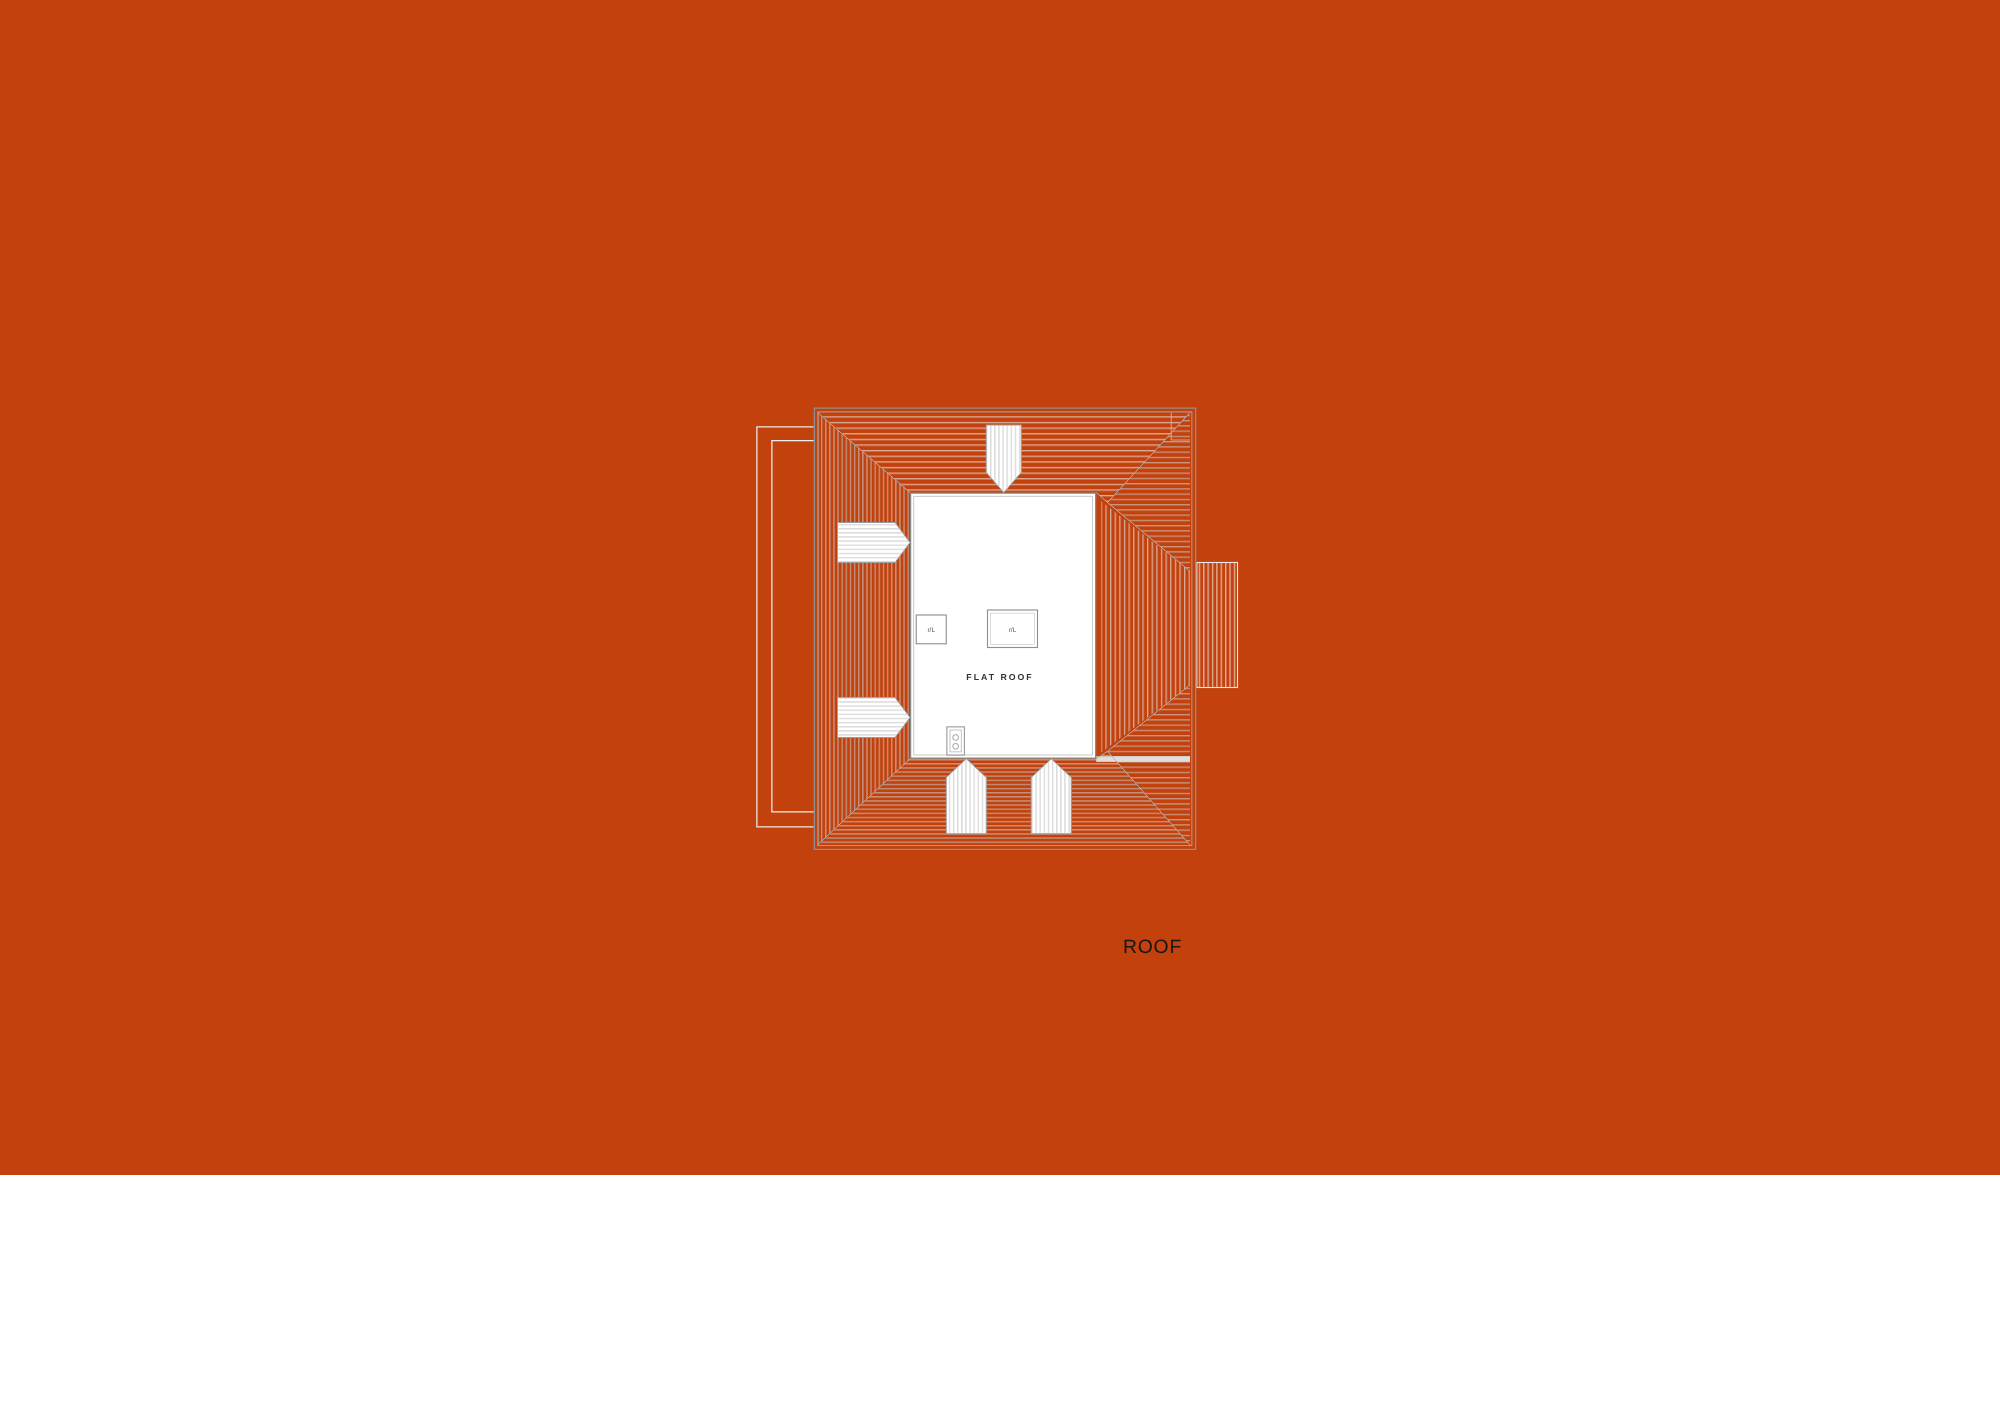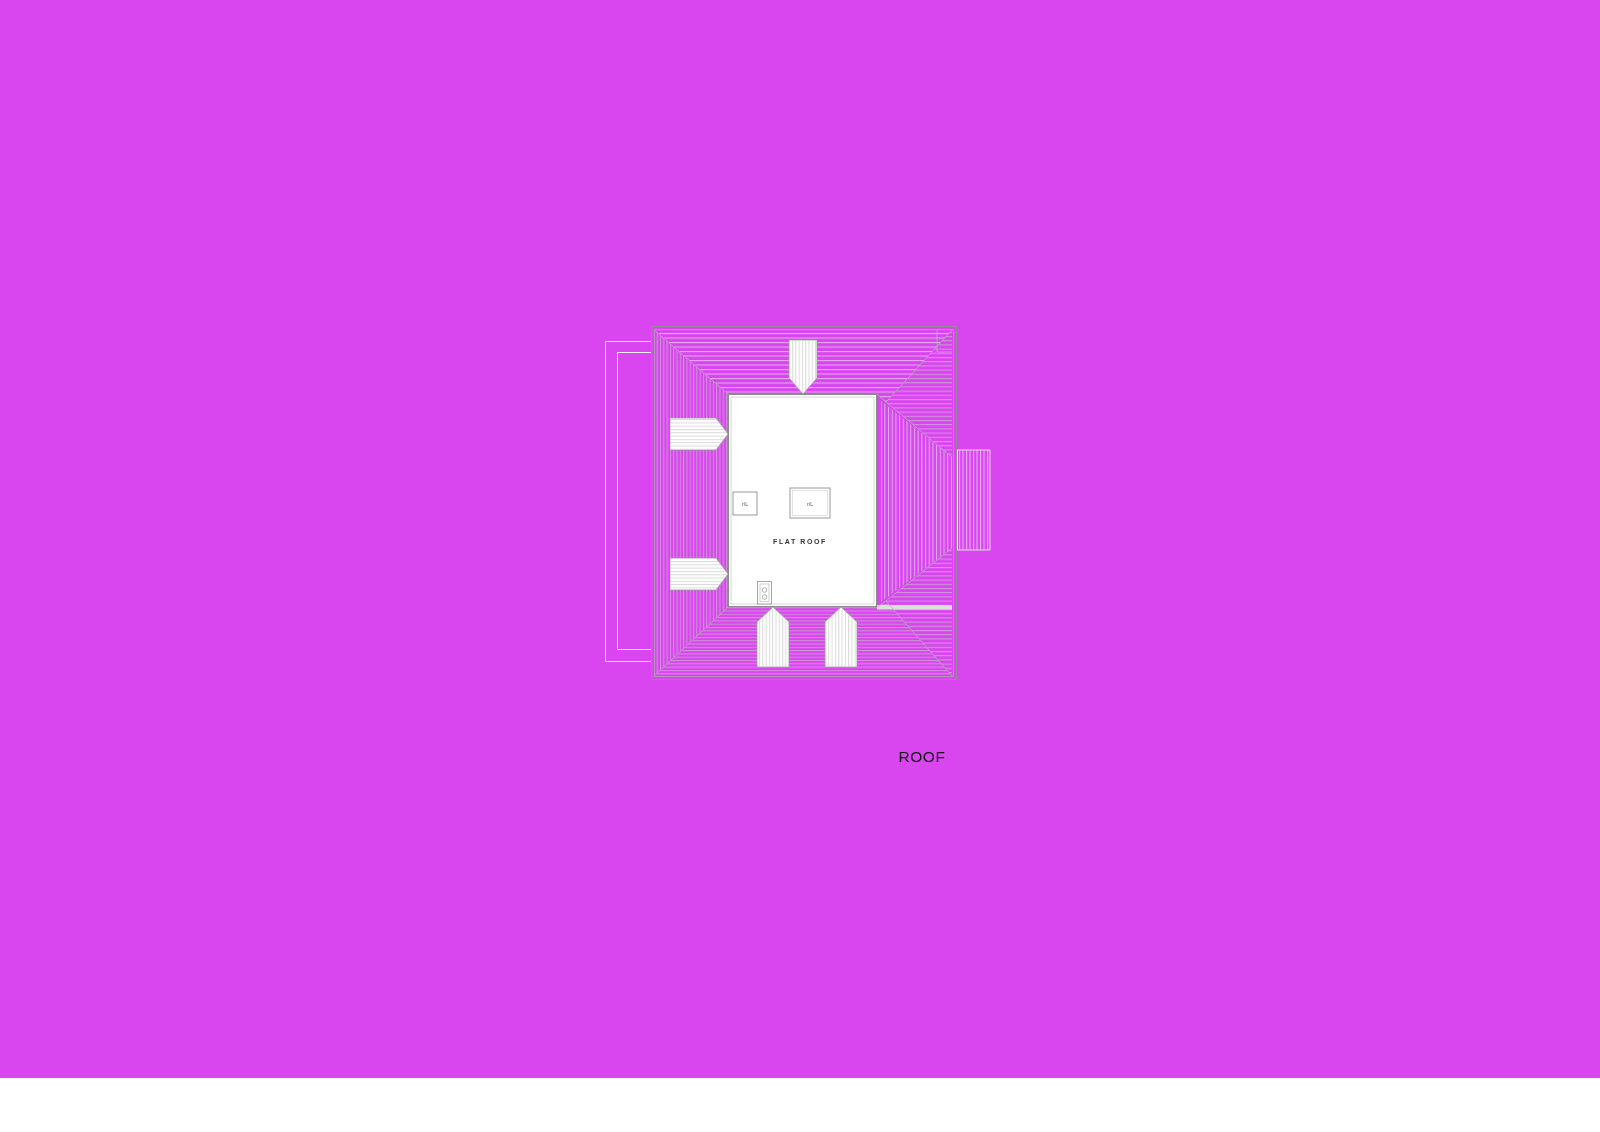--- a/index.html
+++ b/index.html
@@ -7,22 +7,22 @@
     padding: 0;
     width: 1600px;
     height: 1132px;
     background: #ffffff;
     overflow: hidden;
     font-family: "Liberation Sans", sans-serif;
   }
   .page {
     position: relative;
     width: 1600px;
-    height: 1078px;
-    background: #d946ef;
+    height: 940px;
+    background: #c2410c;
   }
   svg { display: block; }
   svg text {
     font-family: "Liberation Sans", sans-serif;
   }
   .title-text {
     font-size: 15.5px;
     letter-spacing: 0.6px;
   }
   .flat-roof-text {

